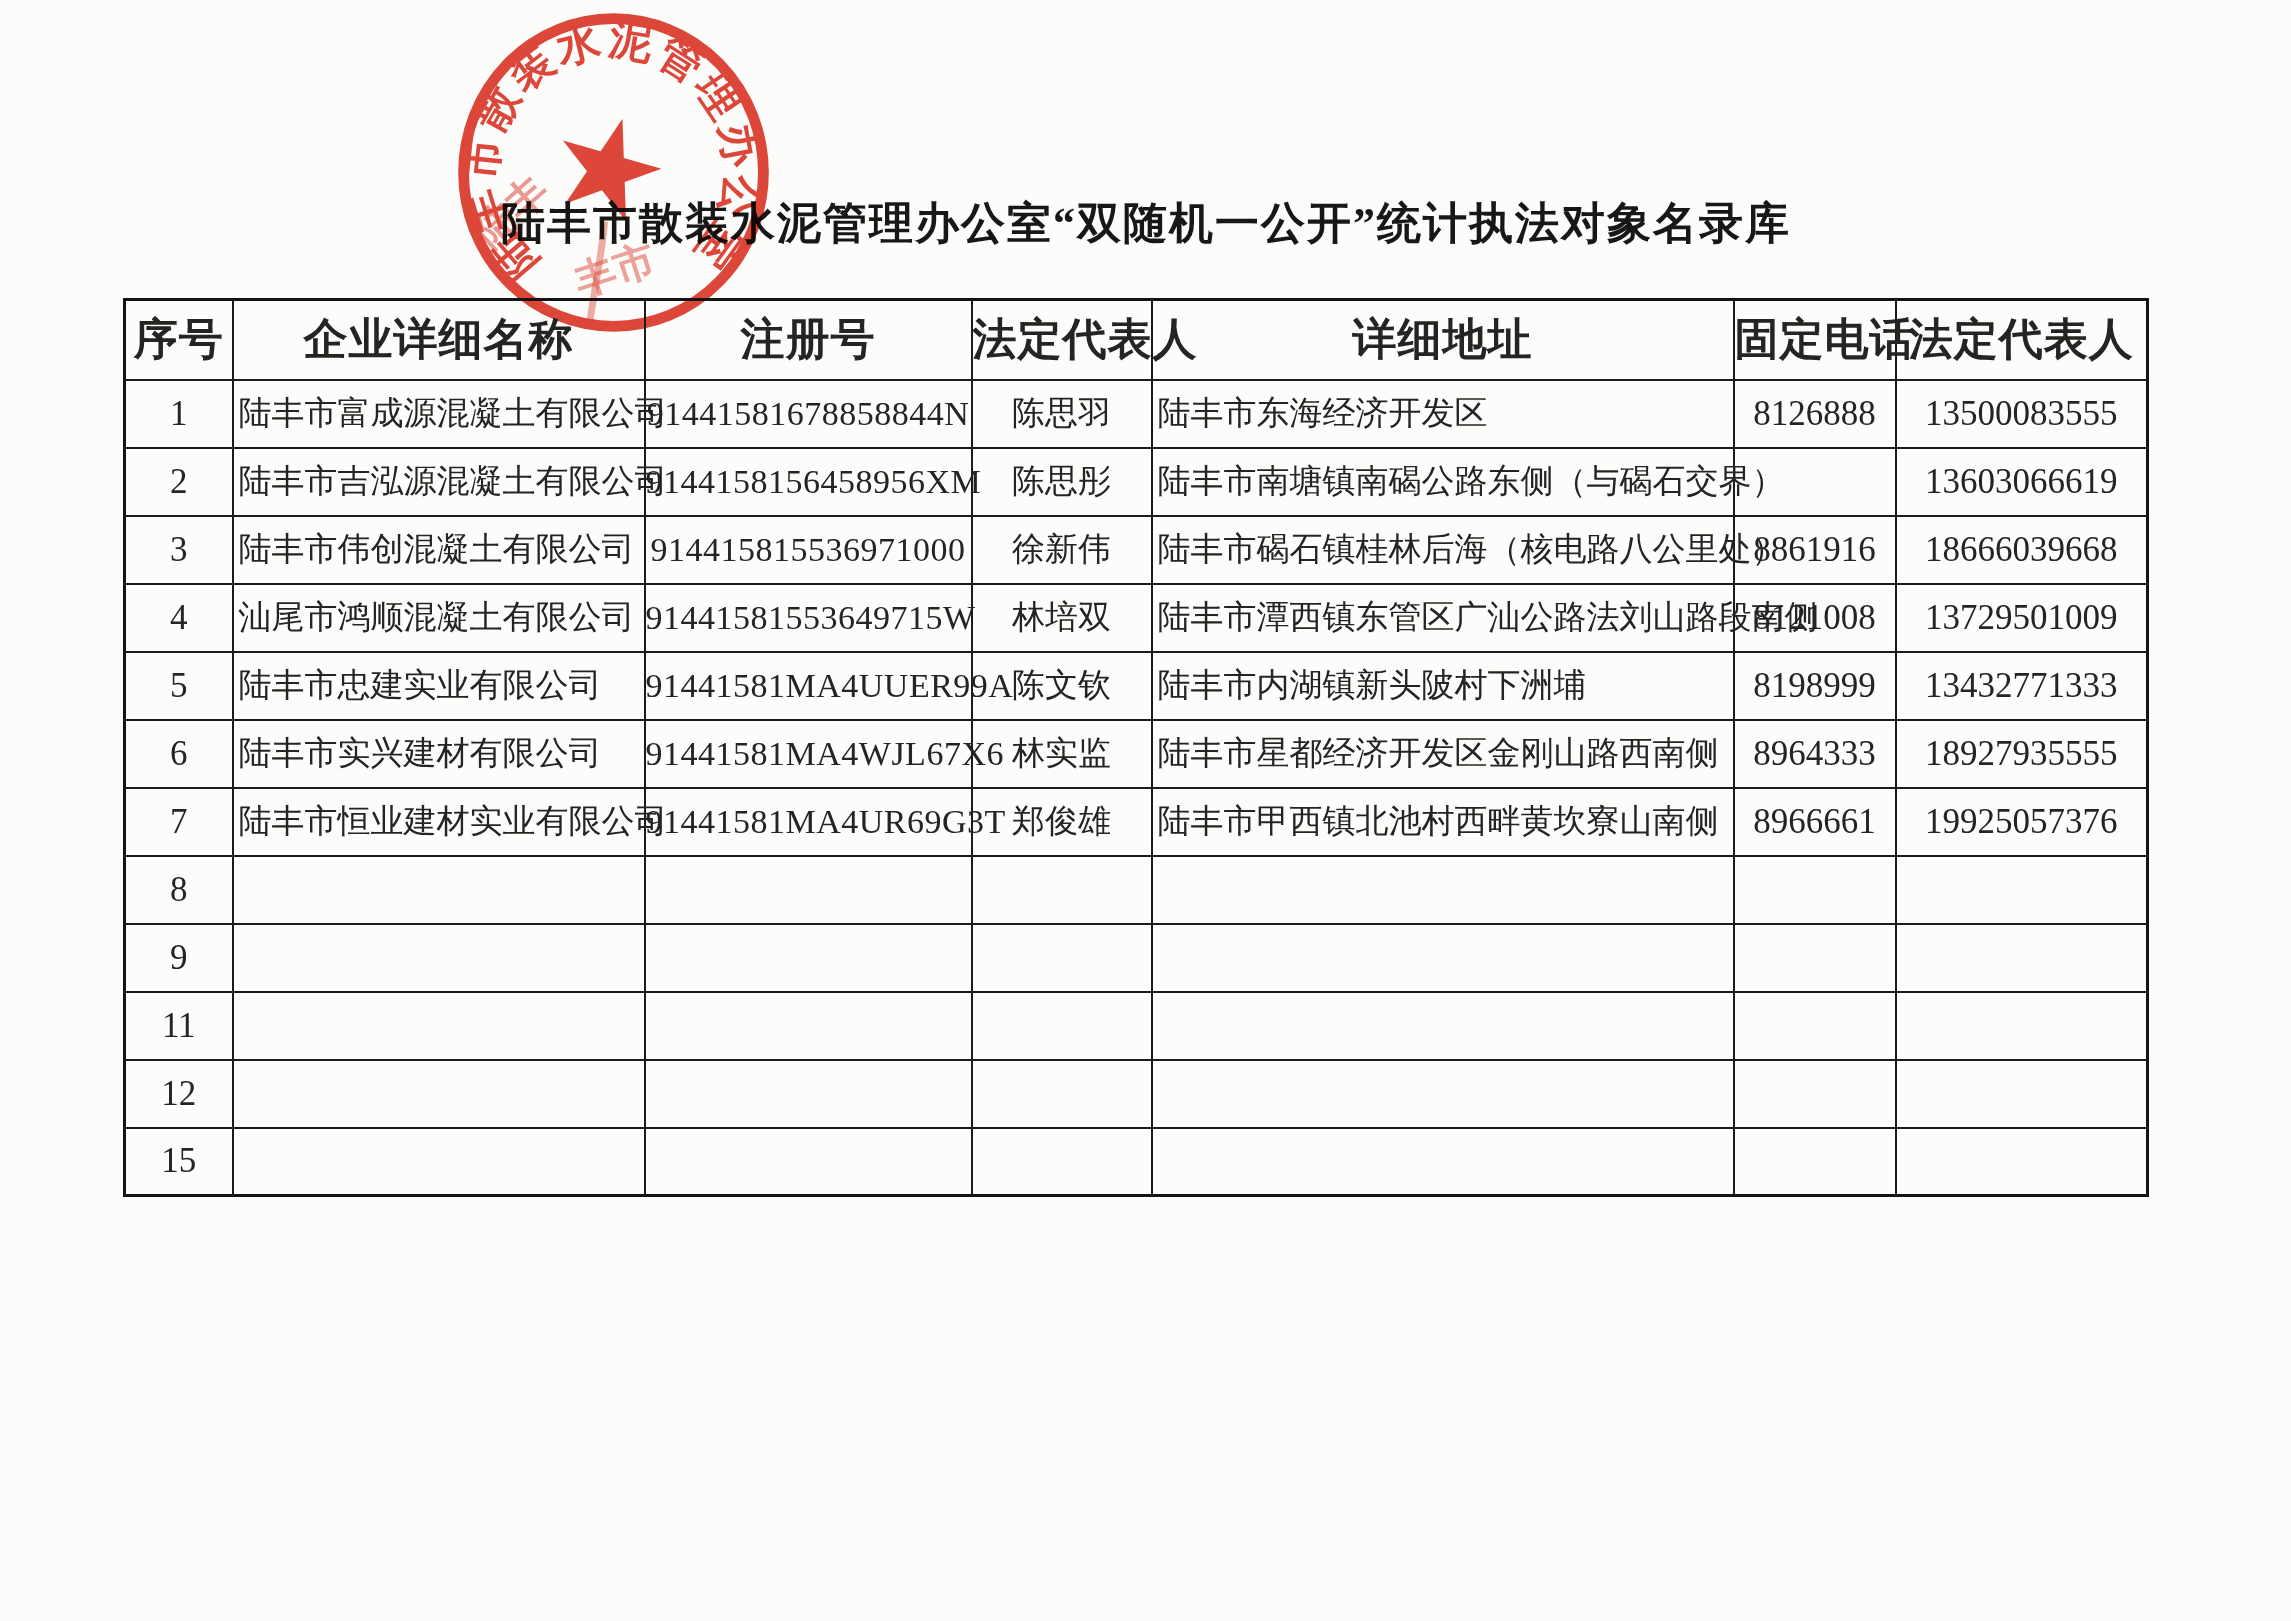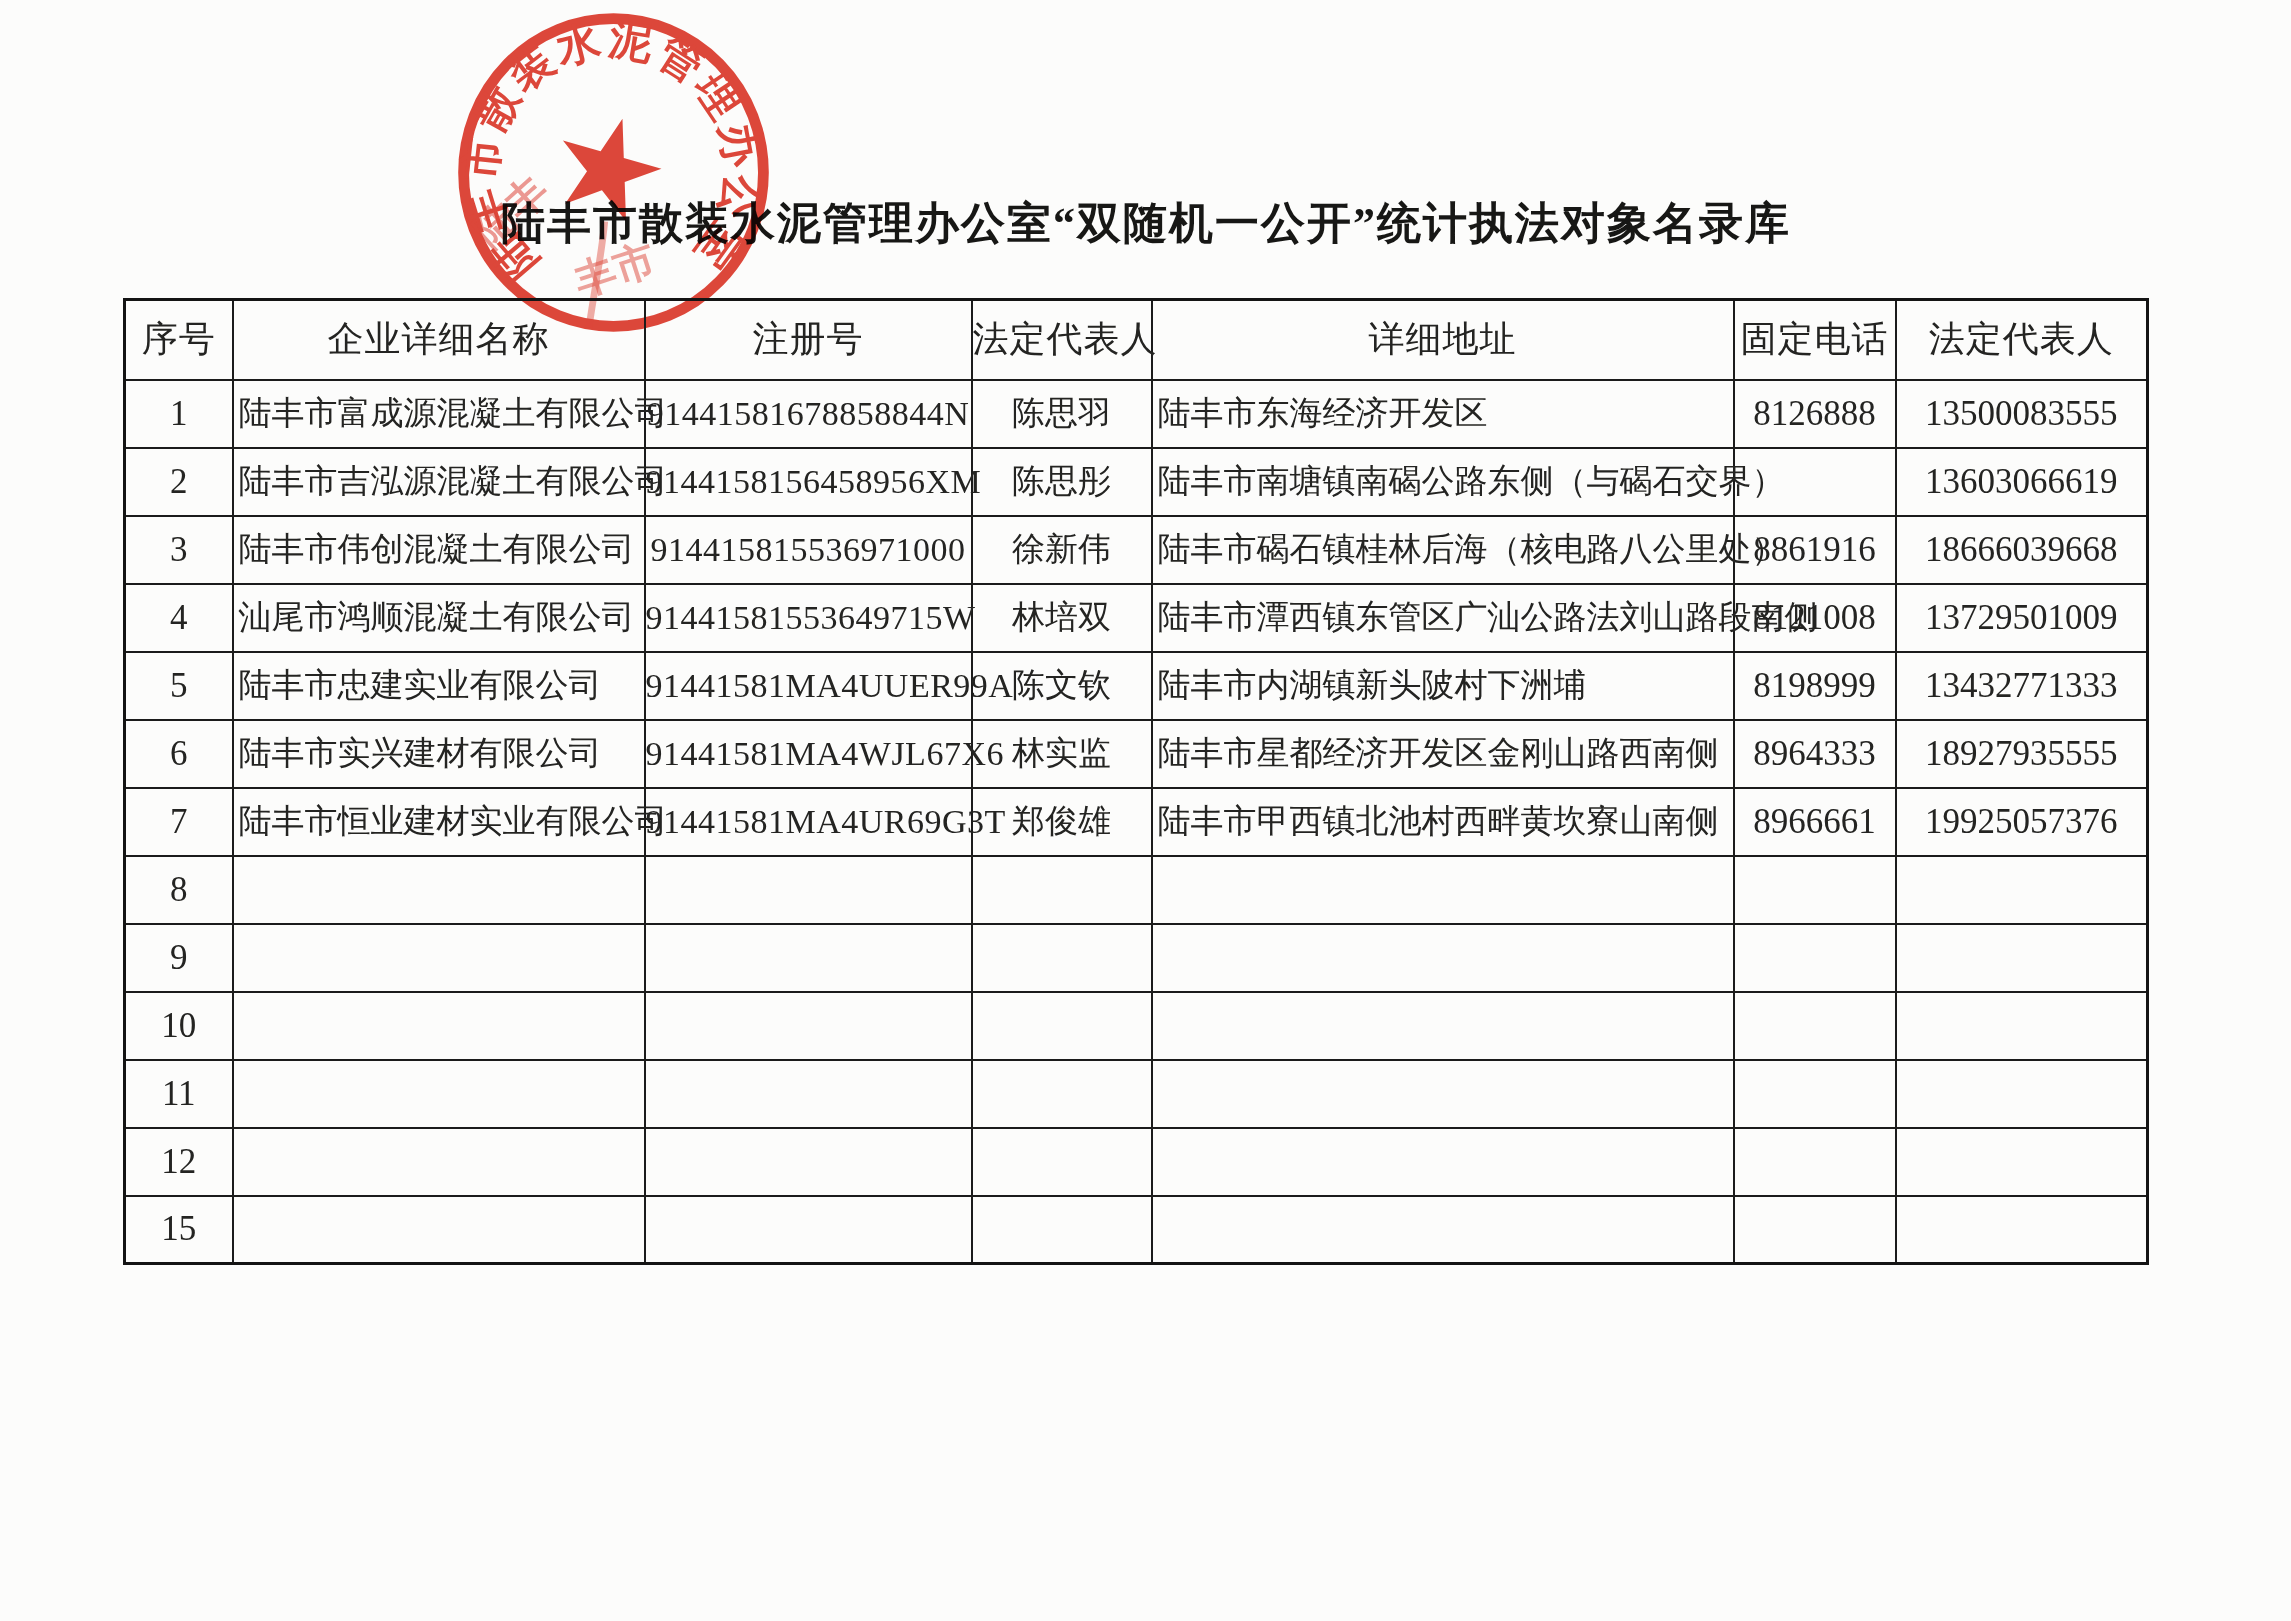--- a/index.html
+++ b/index.html
@@ -52,21 +52,21 @@
     font-size:33px;
     color:#242422;
     white-space:nowrap;
     overflow:visible;
     text-align:center;
     vertical-align:middle;
   }
   .reg-table{border:3.9px solid #141414;}
   .reg-table thead tr{height:80px;}
   .reg-table tbody tr{height:68px;}
-  .reg-table thead th{font-size:36px;letter-spacing:1px;}
+  .reg-table thead th{font-size:44px;letter-spacing:1px;font-weight:bold;}
   td.c-company,td.c-addr{text-align:left;padding-left:4.9px;}
   td.c-reg{font-size:34px;letter-spacing:0.5px;}
   td.c-tel,td.c-mobile,td.c-no{font-size:35px;}
 </style>
 </head>
 <body>
 
 <div class="page">
 
   <div class="doc-title">陆丰市散装水泥管理办公室“双随机一公开”统计执法对象名录库</div>
@@ -187,29 +187,20 @@
       <tr>
         <td class="c-no">9</td>
         <td class="c-company"></td>
         <td class="c-reg"></td>
         <td class="c-rep"></td>
         <td class="c-addr"></td>
         <td class="c-tel"></td>
         <td class="c-mobile"></td>
       </tr>
       <tr>
-        <td class="c-no">10</td>
-        <td class="c-company"></td>
-        <td class="c-reg"></td>
-        <td class="c-rep"></td>
-        <td class="c-addr"></td>
-        <td class="c-tel"></td>
-        <td class="c-mobile"></td>
-      </tr>
-      <tr>
         <td class="c-no">11</td>
         <td class="c-company"></td>
         <td class="c-reg"></td>
         <td class="c-rep"></td>
         <td class="c-addr"></td>
         <td class="c-tel"></td>
         <td class="c-mobile"></td>
       </tr>
       <tr>
         <td class="c-no">12</td>

